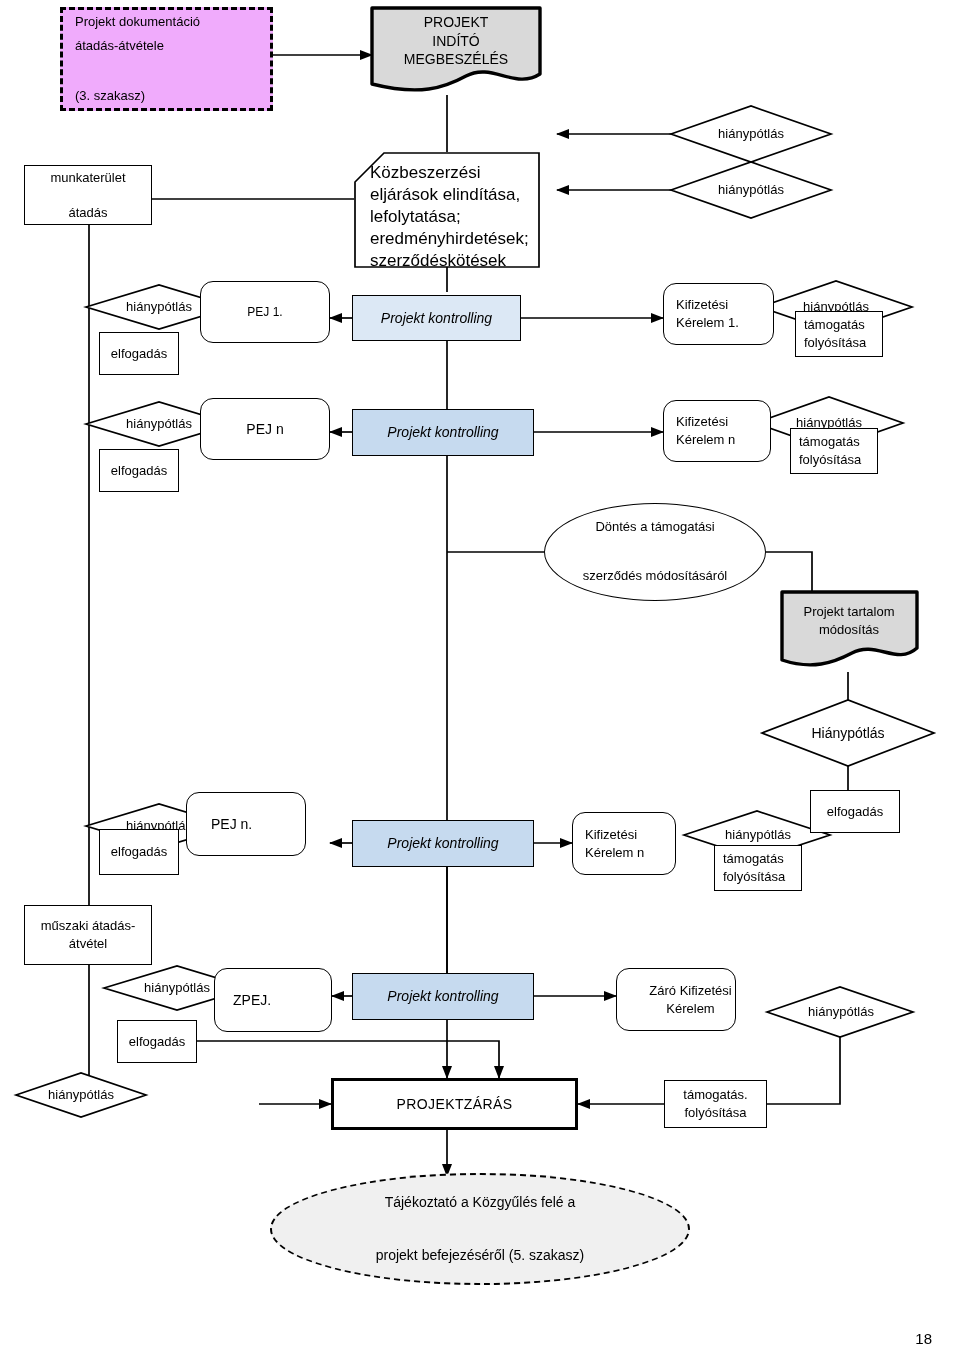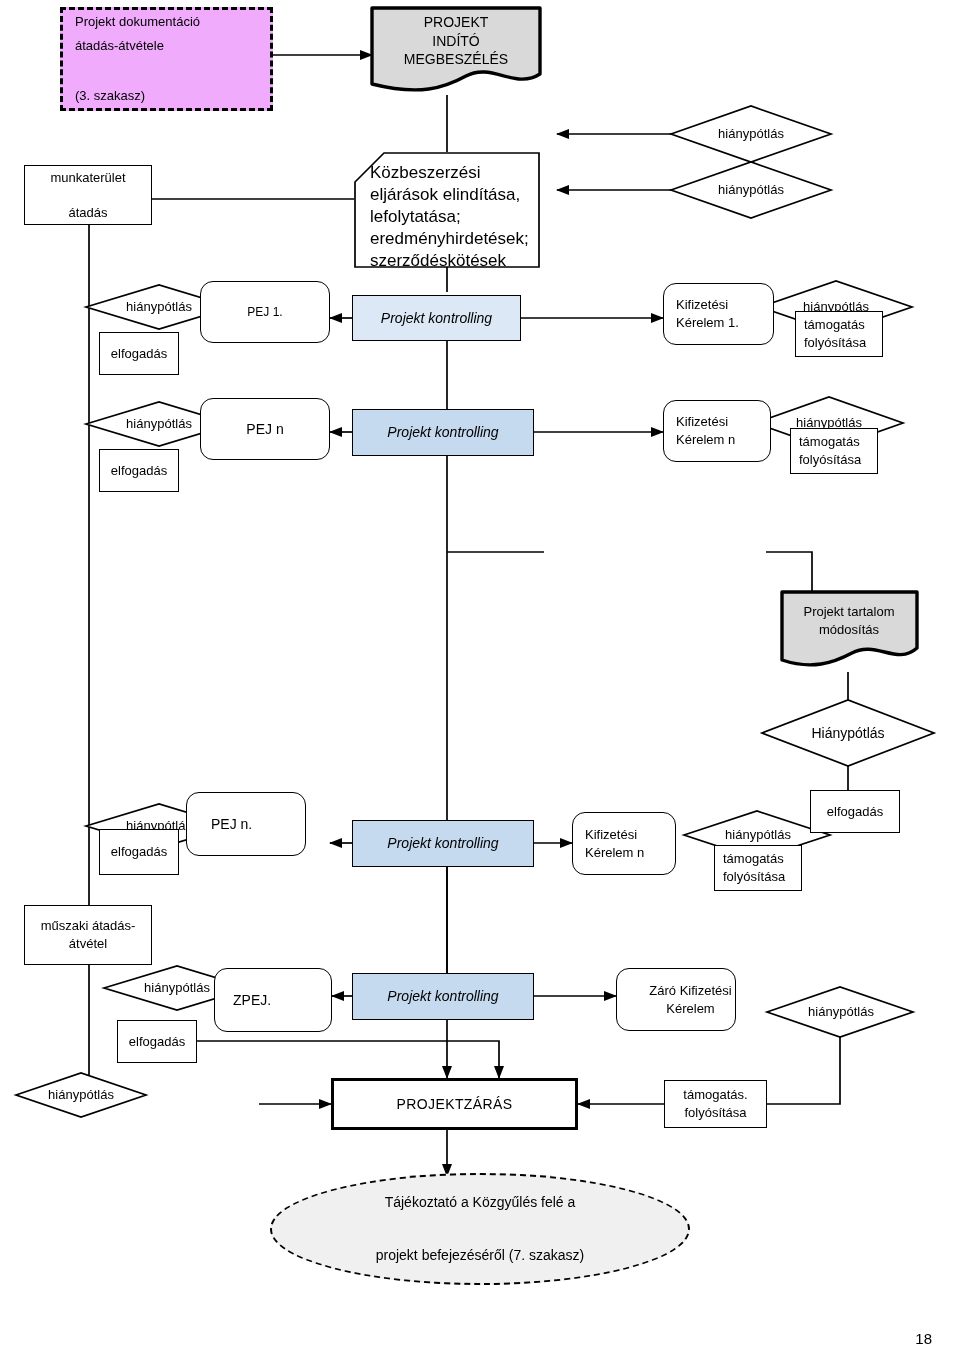--- a/index.html
+++ b/index.html
@@ -299,20 +299,25 @@
   </div>
   <div class="node diamond" style="left:773px;top:410px;width:112px;height:26px;">
     <span>hiánypótlás</span>
   </div>
   <div class="node rect multiline" style="left:790px;top:428px;width:88px;height:46px;">
     <span style="text-align:left;padding-left:8px;white-space:pre-line;">támogatás
 folyósítása</span>
   </div>
 
 
+  <div class="node ellipse multiline lh-wide" style="left:544px;top:503px;width:222px;height:98px;">
+    <span style="white-space: pre-line;">Döntés a támogatási
+
+szerződés módosításáról</span>
+  </div>
 
   <div class="node docshape multiline" style="left:786px;top:598px;width:126px;height:46px;">
     <span style="white-space: pre-line;">Projekt tartalom
 módosítás</span>
   </div>
 
   <div class="node diamond" style="left:792px;top:720px;width:112px;height:26px;font-size:14px;">
     <span>Hiánypótlás</span>
   </div>
   <div class="node rect" style="left:810px;top:790px;width:90px;height:43px;font-size:13px;">
@@ -375,18 +380,18 @@
     <span>PROJEKTZÁRÁS</span>
   </div>
   <div class="node rect multiline" style="left:664px;top:1080px;width:103px;height:48px;">
     <span style="white-space: pre-line;">támogatás.
 folyósítása</span>
   </div>
 
   <div class="node dellipse multiline lh-wide" style="left:270px;top:1173px;width:420px;height:112px;font-size:14px;">
     <span style="white-space: pre-line;">Tájékoztató a Közgyűlés felé a
 
-projekt befejezéséről (7. szakasz)</span>
+projekt befejezéséről (5. szakasz)</span>
   </div>
 
   <div id="page-number">18</div>
 
 </div>
 
 </body></html>

